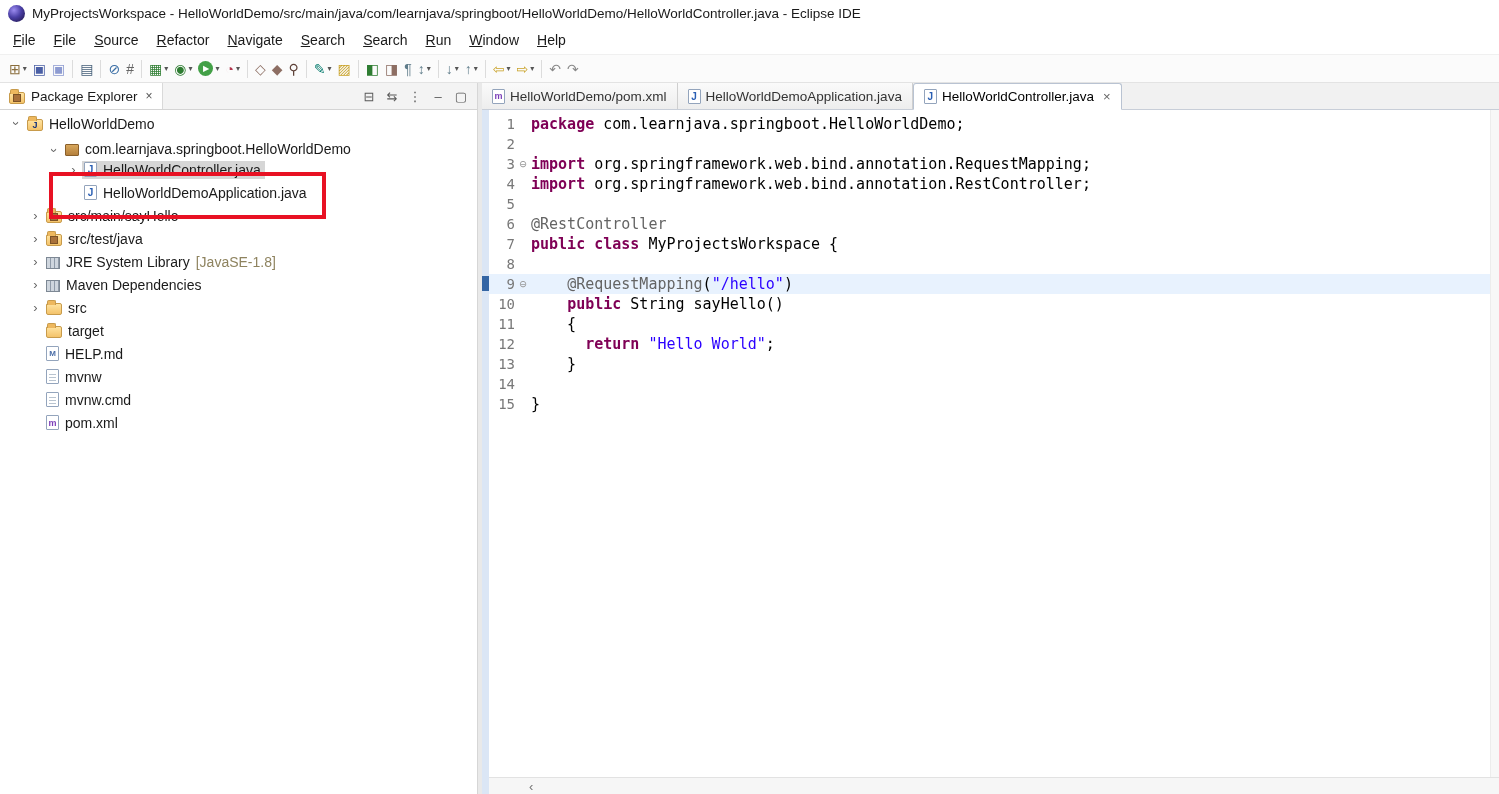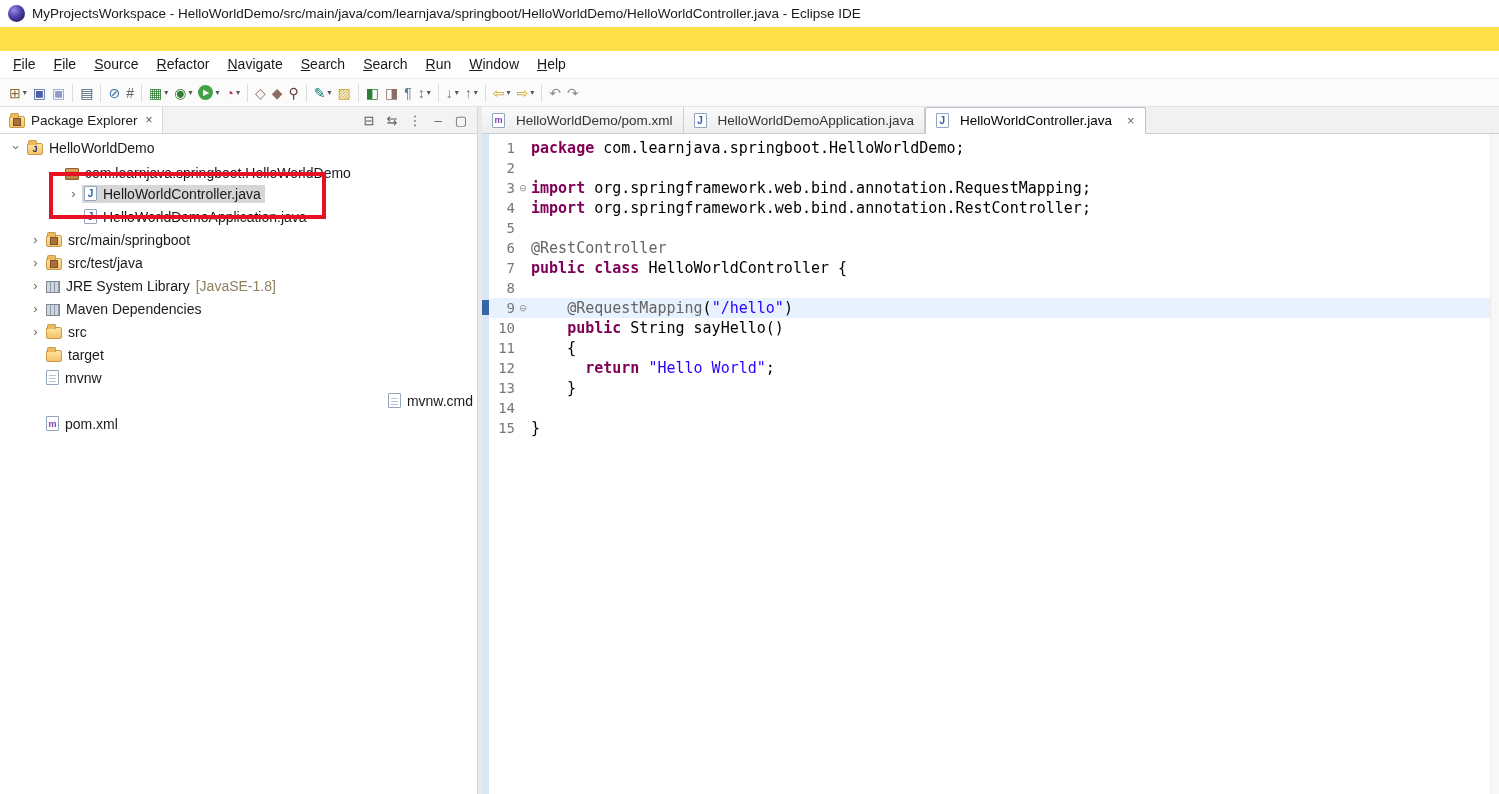--- a/index.html
+++ b/index.html
@@ -1,27 +1,27 @@
 <!DOCTYPE html>
 <html style="--keyword: #7f0055; --string: #2a00ff; --annotation: #646464; --line-number: #787878; --current-line-bg: #e8f2fe; --annotation-box: #e81123; --selection-bg: #d6d6d6; --run-green: #43a047;"><head>
 <meta charset="utf-8">
 <style>
   * { margin:0; padding:0; box-sizing:border-box; }
   body { background:#fff; }
   .window { position:relative; width:1499px; height:794px; overflow:hidden;
-            font-family:"Liberation Sans", sans-serif; background:#fde047; color:#1a1a1a; }
+            font-family:"Liberation Sans", sans-serif; background:#eab308; color:#1a1a1a; }
 
   
   .titlebar { height:27px; display:flex; align-items:center; padding-left:8px; background:#fff; }
   .app-icon { width:17px; height:17px; border-radius:50%; flex:none; margin-right:7px;
               background:radial-gradient(circle at 35% 30%, #9c8cf0 0%, #4a3fa5 45%, #190f3d 100%); }
   .title-text { font-size:13.5px; white-space:nowrap; }
 
   
-  .menubar { height:27px; display:flex; align-items:stretch; padding-left:4px; background:#fff; font-size:14px;margin-top:24px; }
+  .menubar { height:27px; display:flex; align-items:stretch; padding-left:4px; background:#fff; font-size:14px; }
   .menu-item { padding:5px 9px 0; cursor:default; }
   .menu-item::first-letter { text-decoration:underline; }
 
   
   .toolbar { height:29px; display:flex; align-items:center; padding:0 6px; background:#fbfbfb;
              border-top:1px solid #f0f0f0; border-bottom:1px solid #e3e3e3; }
   .tb-btn { display:flex; align-items:center; height:24px; padding:0 3px; border-radius:3px; }
   .tb-glyph { font-size:14px; line-height:1; }
   .tb-glyph.round { background:var(--run-green); color:#fff; border-radius:50%;
                     width:15px; height:15px; line-height:15px; font-size:8px; text-align:center; }
@@ -68,21 +68,21 @@
   .ti-md::after { content:"M"; color:#4a6da7; font-size:8px; }
   .ti-txt::after { content:""; width:7px; height:9px;
         background:repeating-linear-gradient(#fff 0 2px, #b9c4d0 2px 3px); }
   .ti-lib { background:repeating-linear-gradient(90deg,#cfd6de 0 3px,#8f9aa8 3px 4px);
         border:1px solid #7d8894; width:14px; height:12px; margin-top:2px; }
 
   
   .editor-panel { flex:1; display:flex; flex-direction:column; background:#fff; min-width:0; }
   .editor-tabbar { height:27px; background:#f1f1f1; border-bottom:1px solid #c8ced8;
                    display:flex; font-size:13.5px; flex:none; }
-  .ed-tab { display:flex; align-items:center; gap:11px; padding:0 10px; color:#333;
+  .ed-tab { display:flex; align-items:center; gap:5px; padding:0 10px; color:#333;
             background:linear-gradient(#fafafa,#ededed); border-right:1px solid #cfcfcf; }
   .ed-tab.active { background:#fff; border:1px solid #b9c3d2; border-bottom:1px solid #fff;
             margin-bottom:-1px; border-top-left-radius:3px; border-top-right-radius:3px; color:#000; }
   .ed-tab-close { color:#666; font-size:13px; margin-left:4px; }
 
   .editor-body { flex:1; position:relative; display:flex; min-height:0; }
   .annot-ruler { width:7px; background:#dbe6f5; flex:none; position:relative; }
   .line-marker { position:absolute; left:0; width:7px; height:15px; background:#3465a4; }
   .code-wrap { flex:1; display:flex; flex-direction:column; min-width:0; }
   .code { flex:1; padding-top:4px; overflow:hidden;
@@ -271,21 +271,21 @@
             <span class="expander"></span>
             <span class="row-content">
               <span class="ti ti-java"></span>
               <span class="tree-label">HelloWorldDemoApplication.java</span>
             </span>
           </div>
           <div class="tree-row" style="padding-left: 27px;">
             <span class="expander">›</span>
             <span class="row-content">
               <span class="ti ti-src"></span>
-              <span class="tree-label">src/main/springboot</span>
+              <span class="tree-label">src/main/sayHello</span>
             </span>
           </div>
           <div class="tree-row" style="padding-left: 27px;">
             <span class="expander">›</span>
             <span class="row-content">
               <span class="ti ti-src"></span>
               <span class="tree-label">src/test/java</span>
             </span>
           </div>
           <div class="tree-row" style="padding-left: 27px;">
@@ -313,25 +313,32 @@
           <div class="tree-row" style="padding-left: 27px;">
             <span class="expander"></span>
             <span class="row-content">
               <span class="ti ti-folder"></span>
               <span class="tree-label">target</span>
             </span>
           </div>
           <div class="tree-row" style="padding-left: 27px;">
             <span class="expander"></span>
             <span class="row-content">
+              <span class="ti ti-md"></span>
+              <span class="tree-label">HELP.md</span>
+            </span>
+          </div>
+          <div class="tree-row" style="padding-left: 27px;">
+            <span class="expander"></span>
+            <span class="row-content">
               <span class="ti ti-txt"></span>
               <span class="tree-label">mvnw</span>
             </span>
           </div>
-          <div class="tree-row" style="padding-left: 27px; justify-content: flex-end;">
+          <div class="tree-row" style="padding-left: 27px;">
             <span class="expander"></span>
             <span class="row-content">
               <span class="ti ti-txt"></span>
               <span class="tree-label">mvnw.cmd</span>
             </span>
           </div>
           <div class="tree-row" style="padding-left: 27px;">
             <span class="expander"></span>
             <span class="row-content">
               <span class="ti ti-xml"></span>
@@ -389,21 +396,21 @@
                 <span class="code-text"></span>
               </div>
               <div class="code-row">
                 <span class="ln">6</span>
                 <span class="fold"></span>
                 <span class="code-text"><span class="c-ann">@RestController</span></span>
               </div>
               <div class="code-row">
                 <span class="ln">7</span>
                 <span class="fold"></span>
-                <span class="code-text"><span class="c-kw">public class</span><span class="c-pl"> HelloWorldController {</span></span>
+                <span class="code-text"><span class="c-kw">public class</span><span class="c-pl"> MyProjectsWorkspace {</span></span>
               </div>
               <div class="code-row">
                 <span class="ln">8</span>
                 <span class="fold"></span>
                 <span class="code-text"></span>
               </div>
               <div class="code-row current">
                 <span class="ln">9</span>
                 <span class="fold">⊖</span>
                 <span class="code-text"><span class="c-pl">    </span><span class="c-ann">@RequestMapping</span><span class="c-pl">(</span><span class="c-str">"/hello"</span><span class="c-pl">)</span></span>

